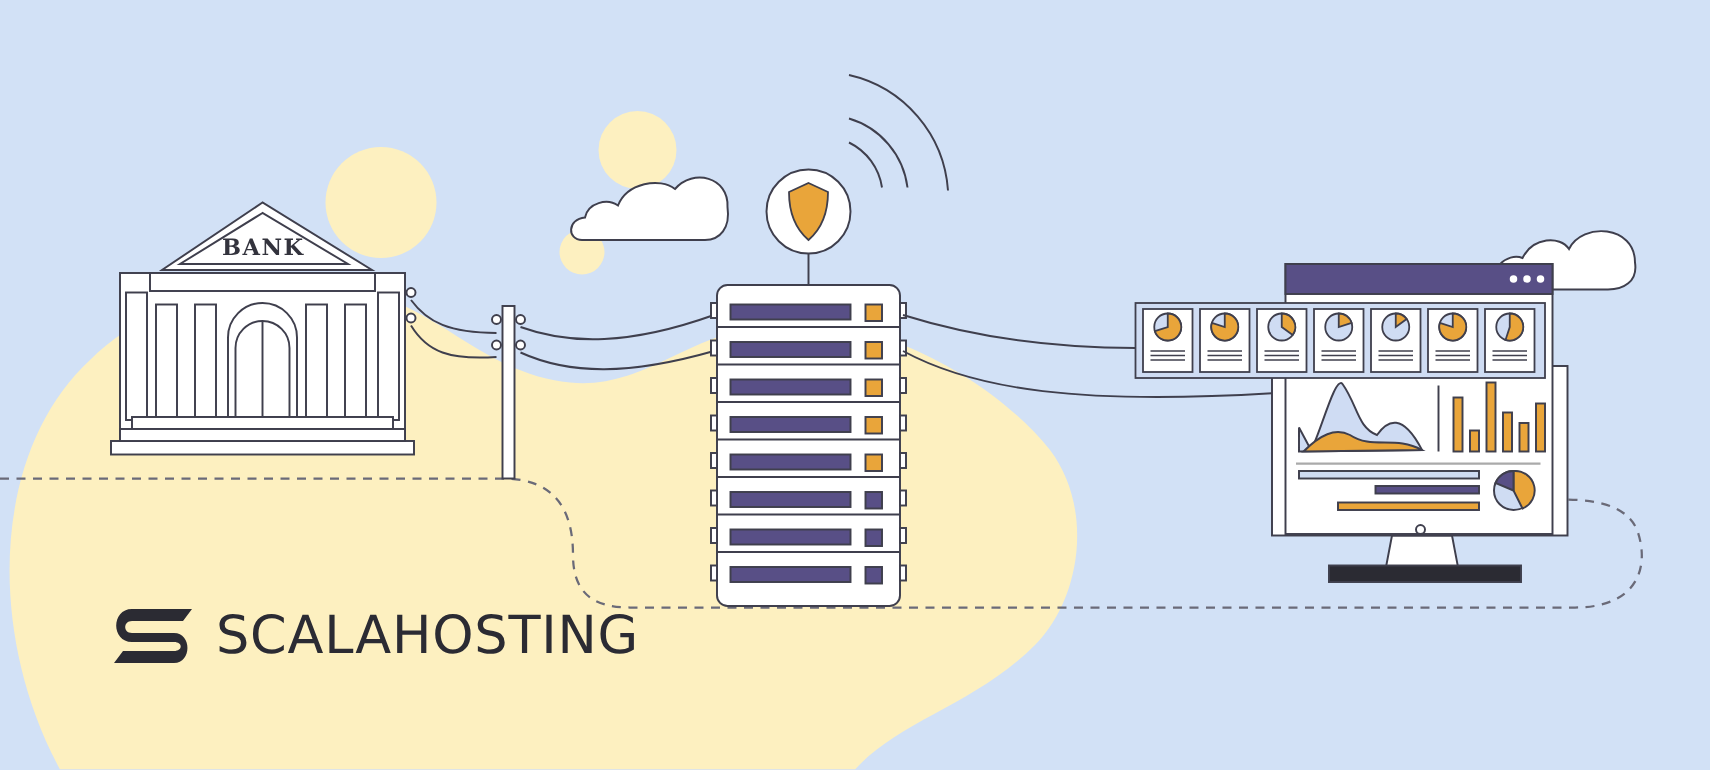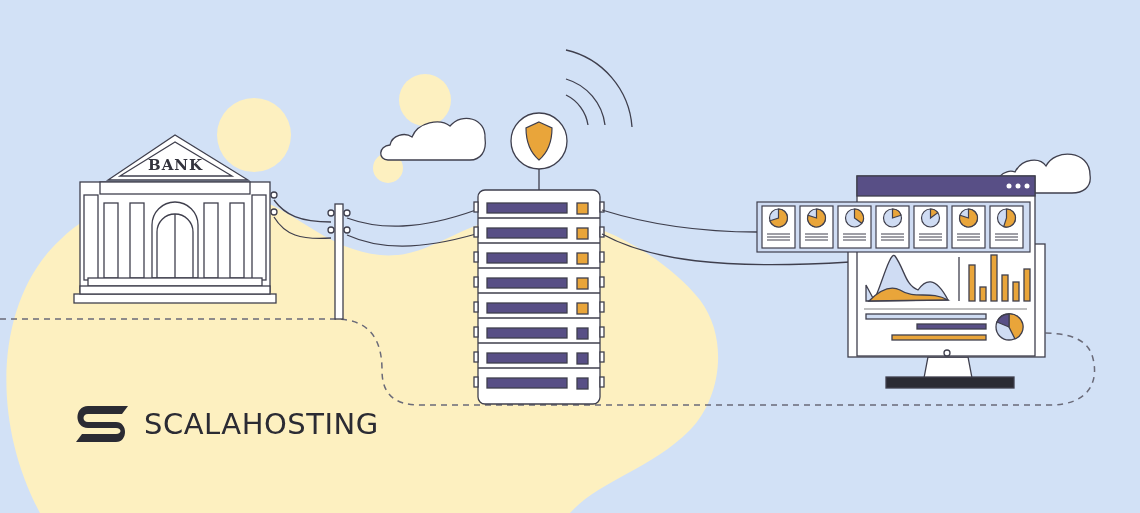--- a/index.html
+++ b/index.html
@@ -1,20 +1,20 @@
 <!DOCTYPE html>
 <html><head>
 <meta charset="utf-8">
 <style>
   html, body { margin: 0; padding: 0; }
   body { width: 1140px; height: 513px; overflow: hidden; background: #d2e1f6; font-family: "DejaVu Sans", sans-serif; }
   .scene { position: relative; width: 1054px; height: 513px; }
   svg.art { position: absolute; left: 0; top: 0; }
   .logo { position: absolute; left: 72px; top: 402px; display: flex; align-items: center; gap: 12px; }
-  .logo-text { font-family: "DejaVu Sans", sans-serif; font-size: 29px; color: #2b2b33; letter-spacing: 0.5px; }
+  .logo-text { font-family: "DejaVu Sans", sans-serif; font-size: 35px; color: #2b2b33; letter-spacing: 0.5px; }
   .bank-label { font-family: "DejaVu Serif", serif; font-weight: bold; font-size: 15px; fill: #33333d; letter-spacing: 1px; }
 </style>
 </head>
 <body>
 
 <div class="scene">
 <svg class="art" width="1140" height="513" viewBox="0 0 1140 513">
 
   <path fill="#fdf0c0" d="M40,513 C-10,420 -5,300 60,240 C110,190 200,180 260,200 C300,215 330,250 380,255 C430,260 460,220 520,215 C580,210 660,250 700,300 C730,340 720,400 690,430 C650,470 600,480 570,513 Z"></path>
   <circle cx="254" cy="135" r="37" fill="#fdf0c0"></circle>

